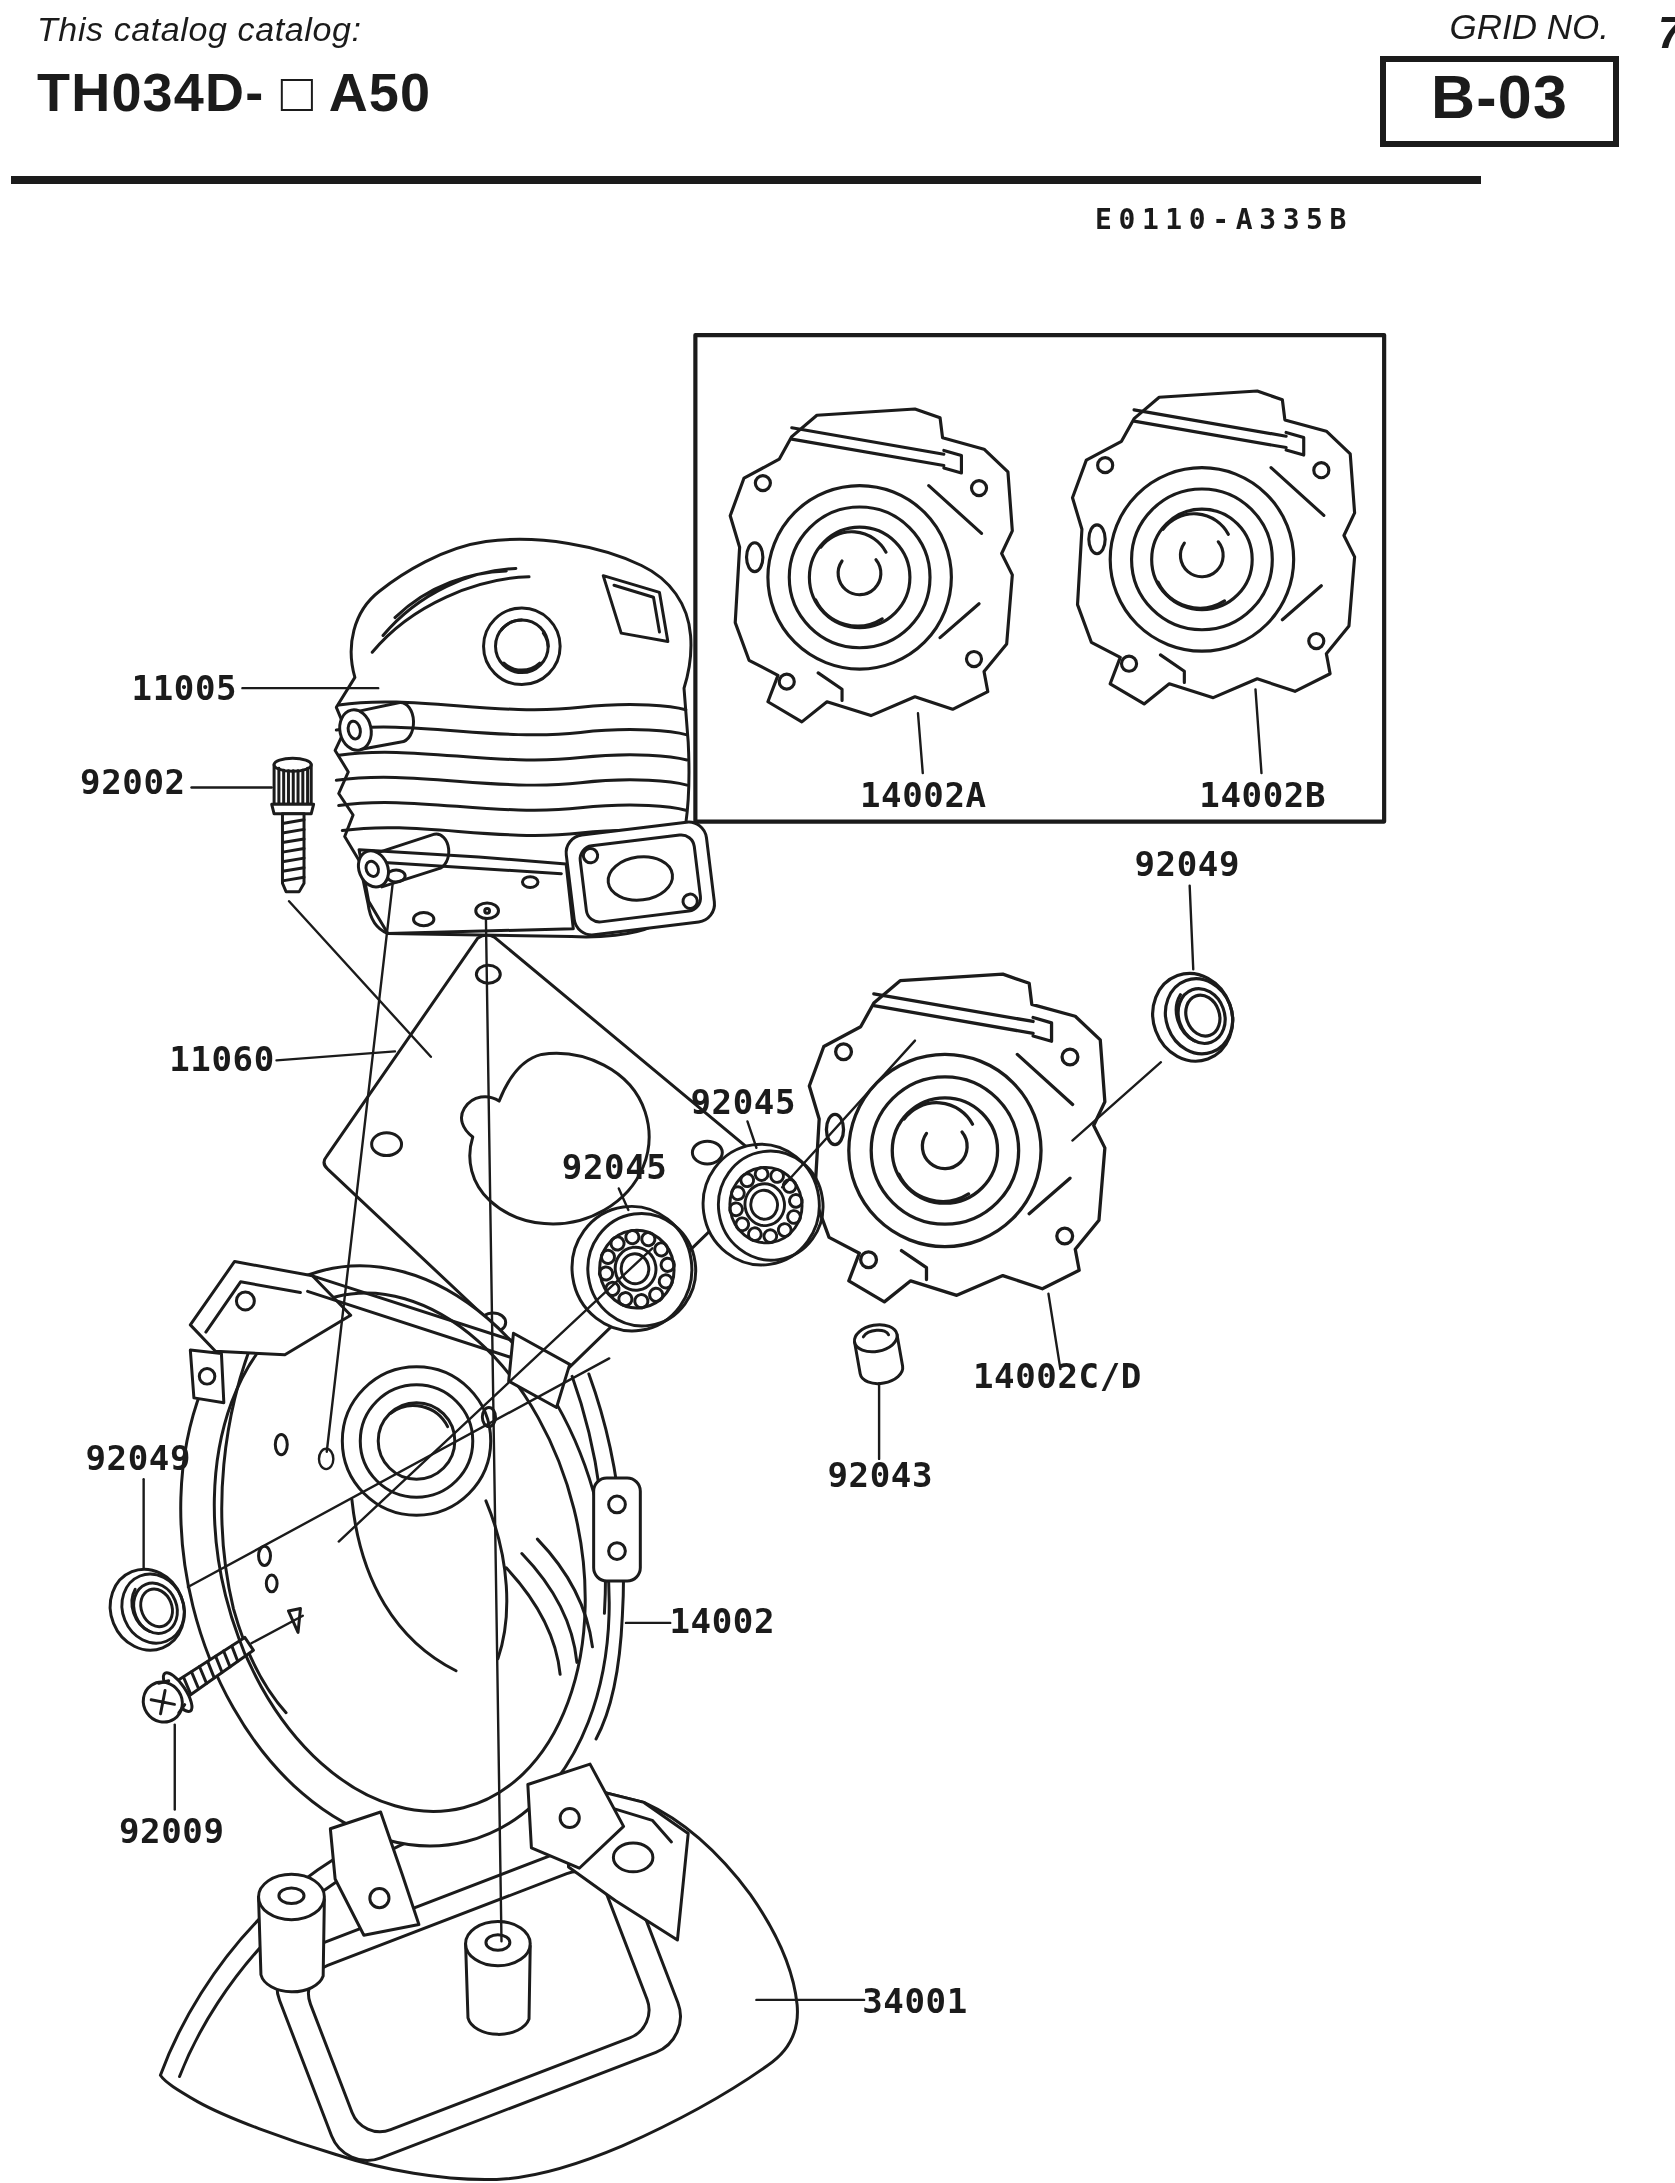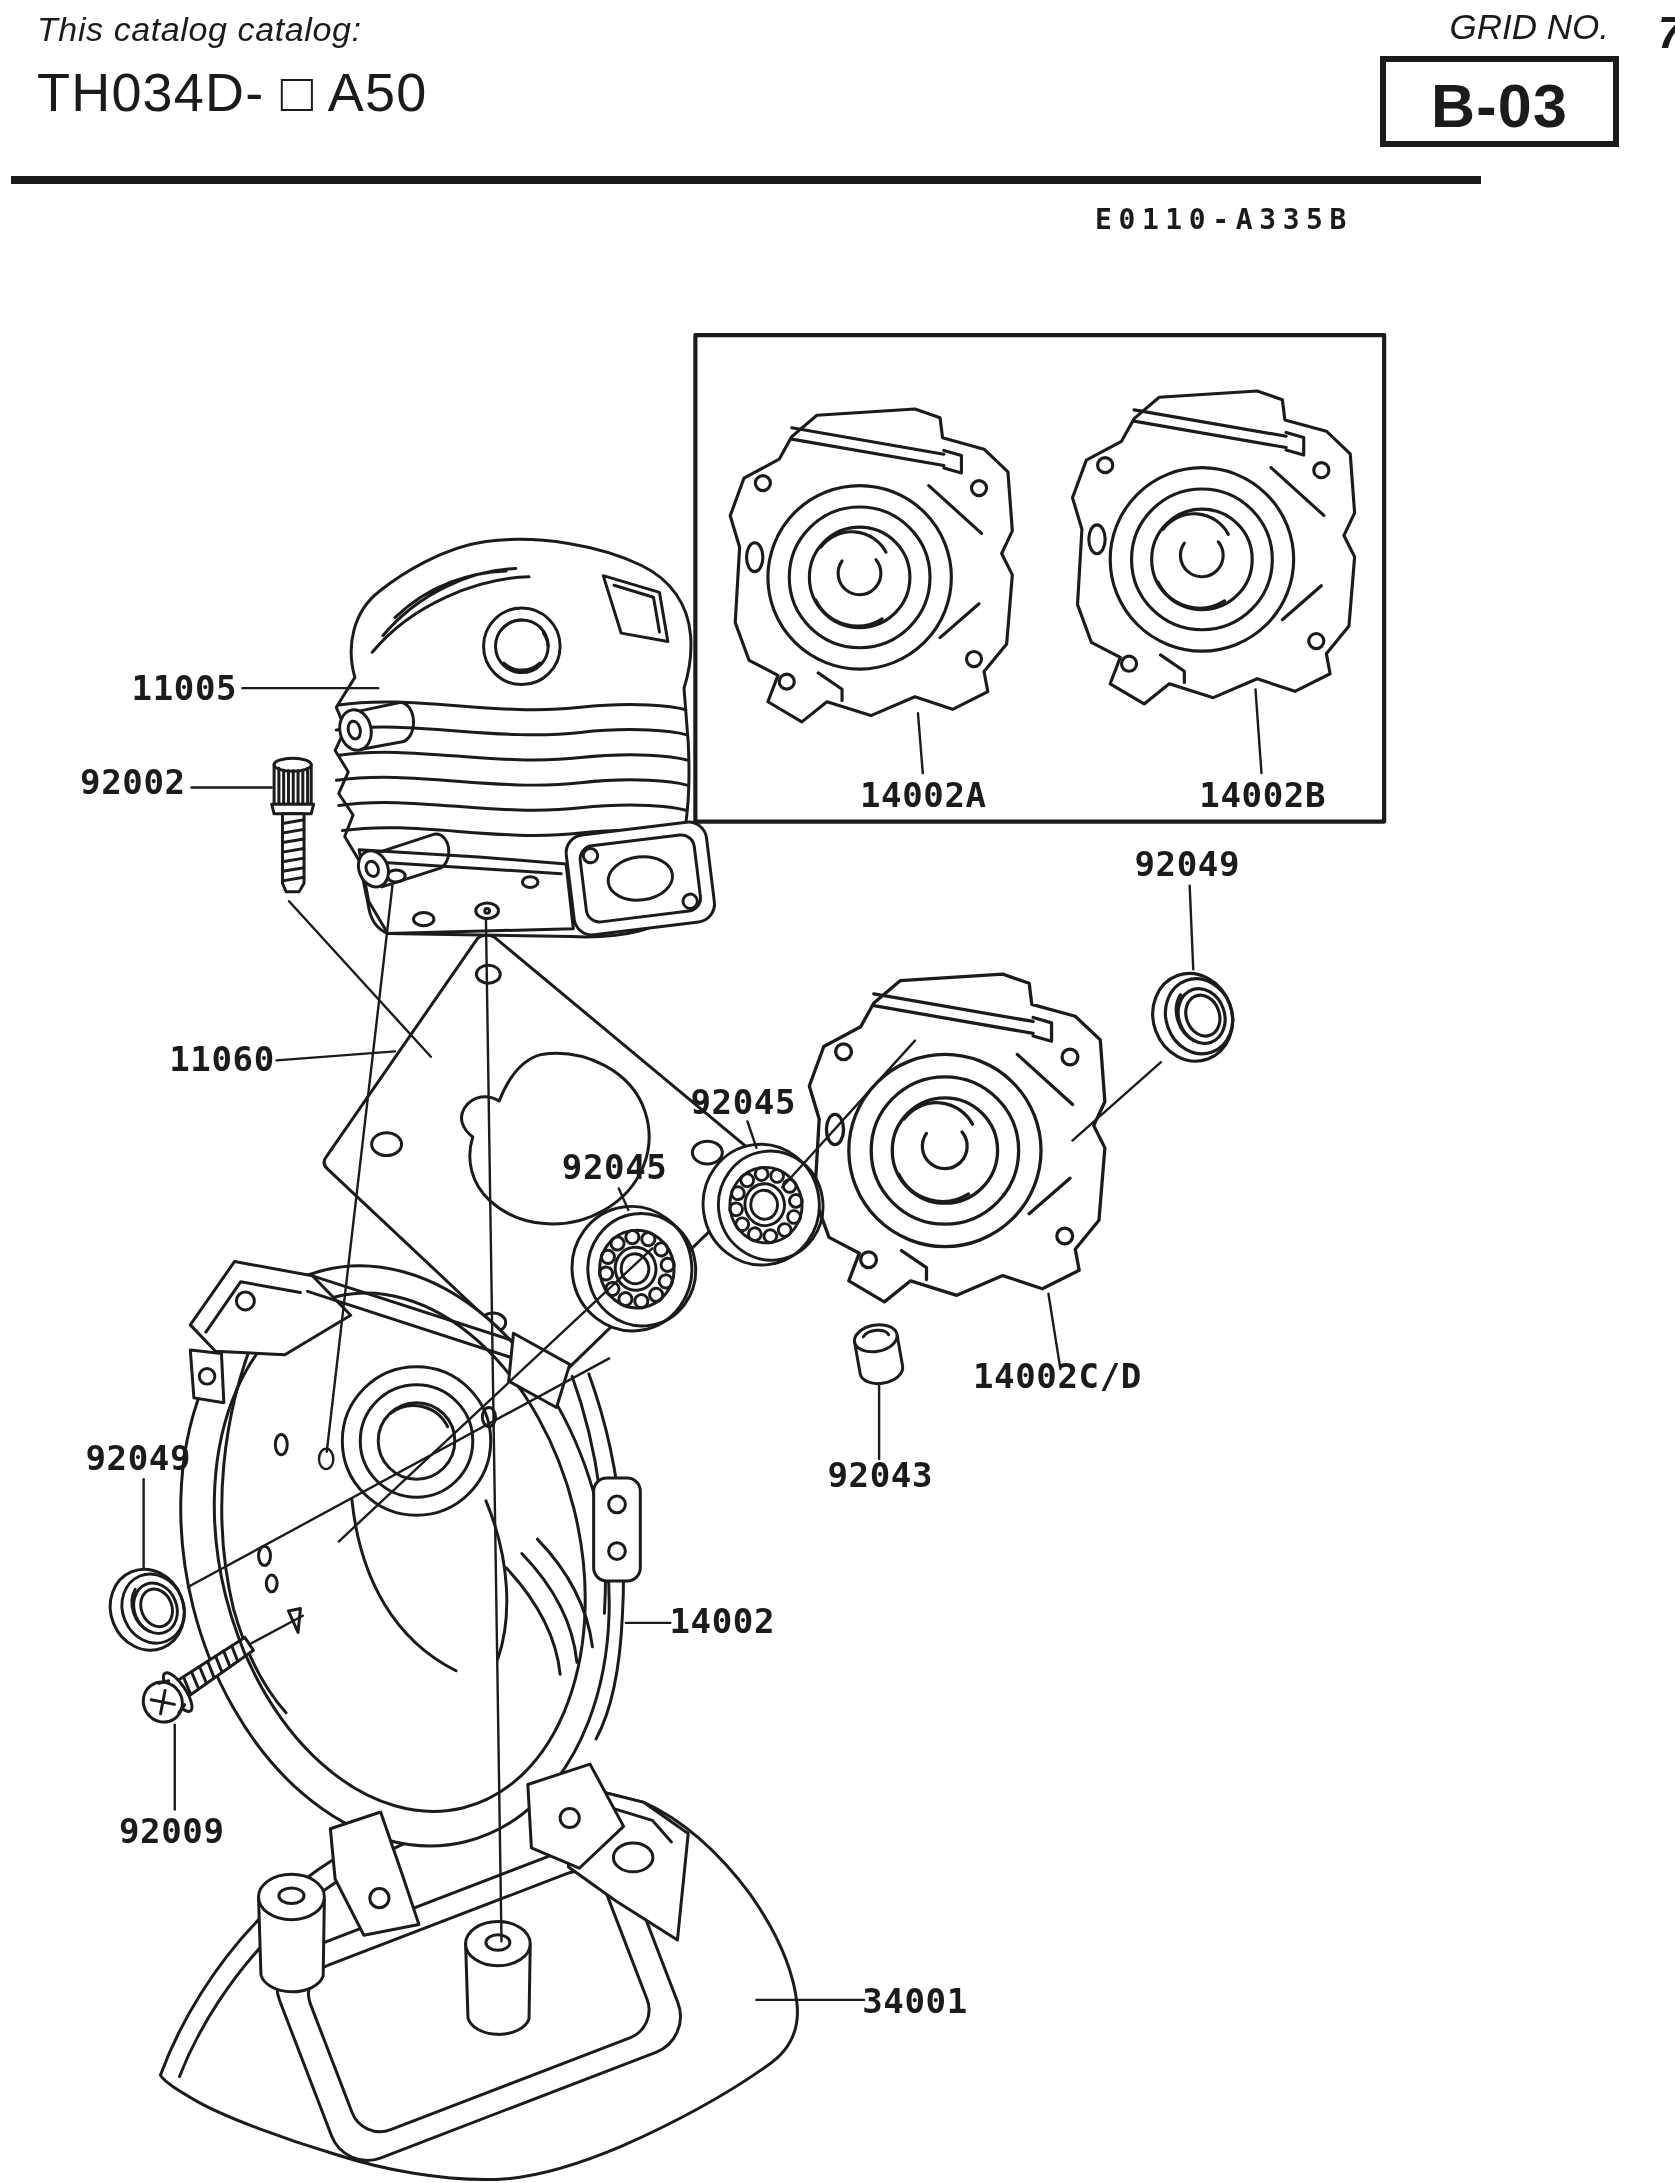--- a/index.html
+++ b/index.html
@@ -14,38 +14,38 @@
   }
   .abs { position:absolute; }
   .covers-caption {
     left:37px; top:9.6px;
     font-style:italic;
     font-size:34px;
     letter-spacing:0.6px;
   }
   .model-code {
     left:37px; top:61px;
-    font-weight:normal;
+    font-weight:bold;
     font-size:54px;
     letter-spacing:1.2px;
     white-space:nowrap;
   }
   .grid-label {
     left:1394px; top:7.2px;
     width:215px;
     text-align:right;
     font-style:italic;
     font-size:35px;
   }
   .grid-box {
     left:1380px; top:56px;
     width:239px; height:91px;
     border:6.6px solid var(--ink);
     box-sizing:border-box;
-    display:flex; align-items:flex-end; justify-content:center;
+    display:flex; align-items:flex-start; justify-content:center;
     font-weight:bold;
     font-size:61px;
     letter-spacing:1.2px;
   }
   .edge-mark {
     left:1658px; top:8.4px;
     font-style:italic;
     font-weight:bold;
     font-size:44px;
   }

